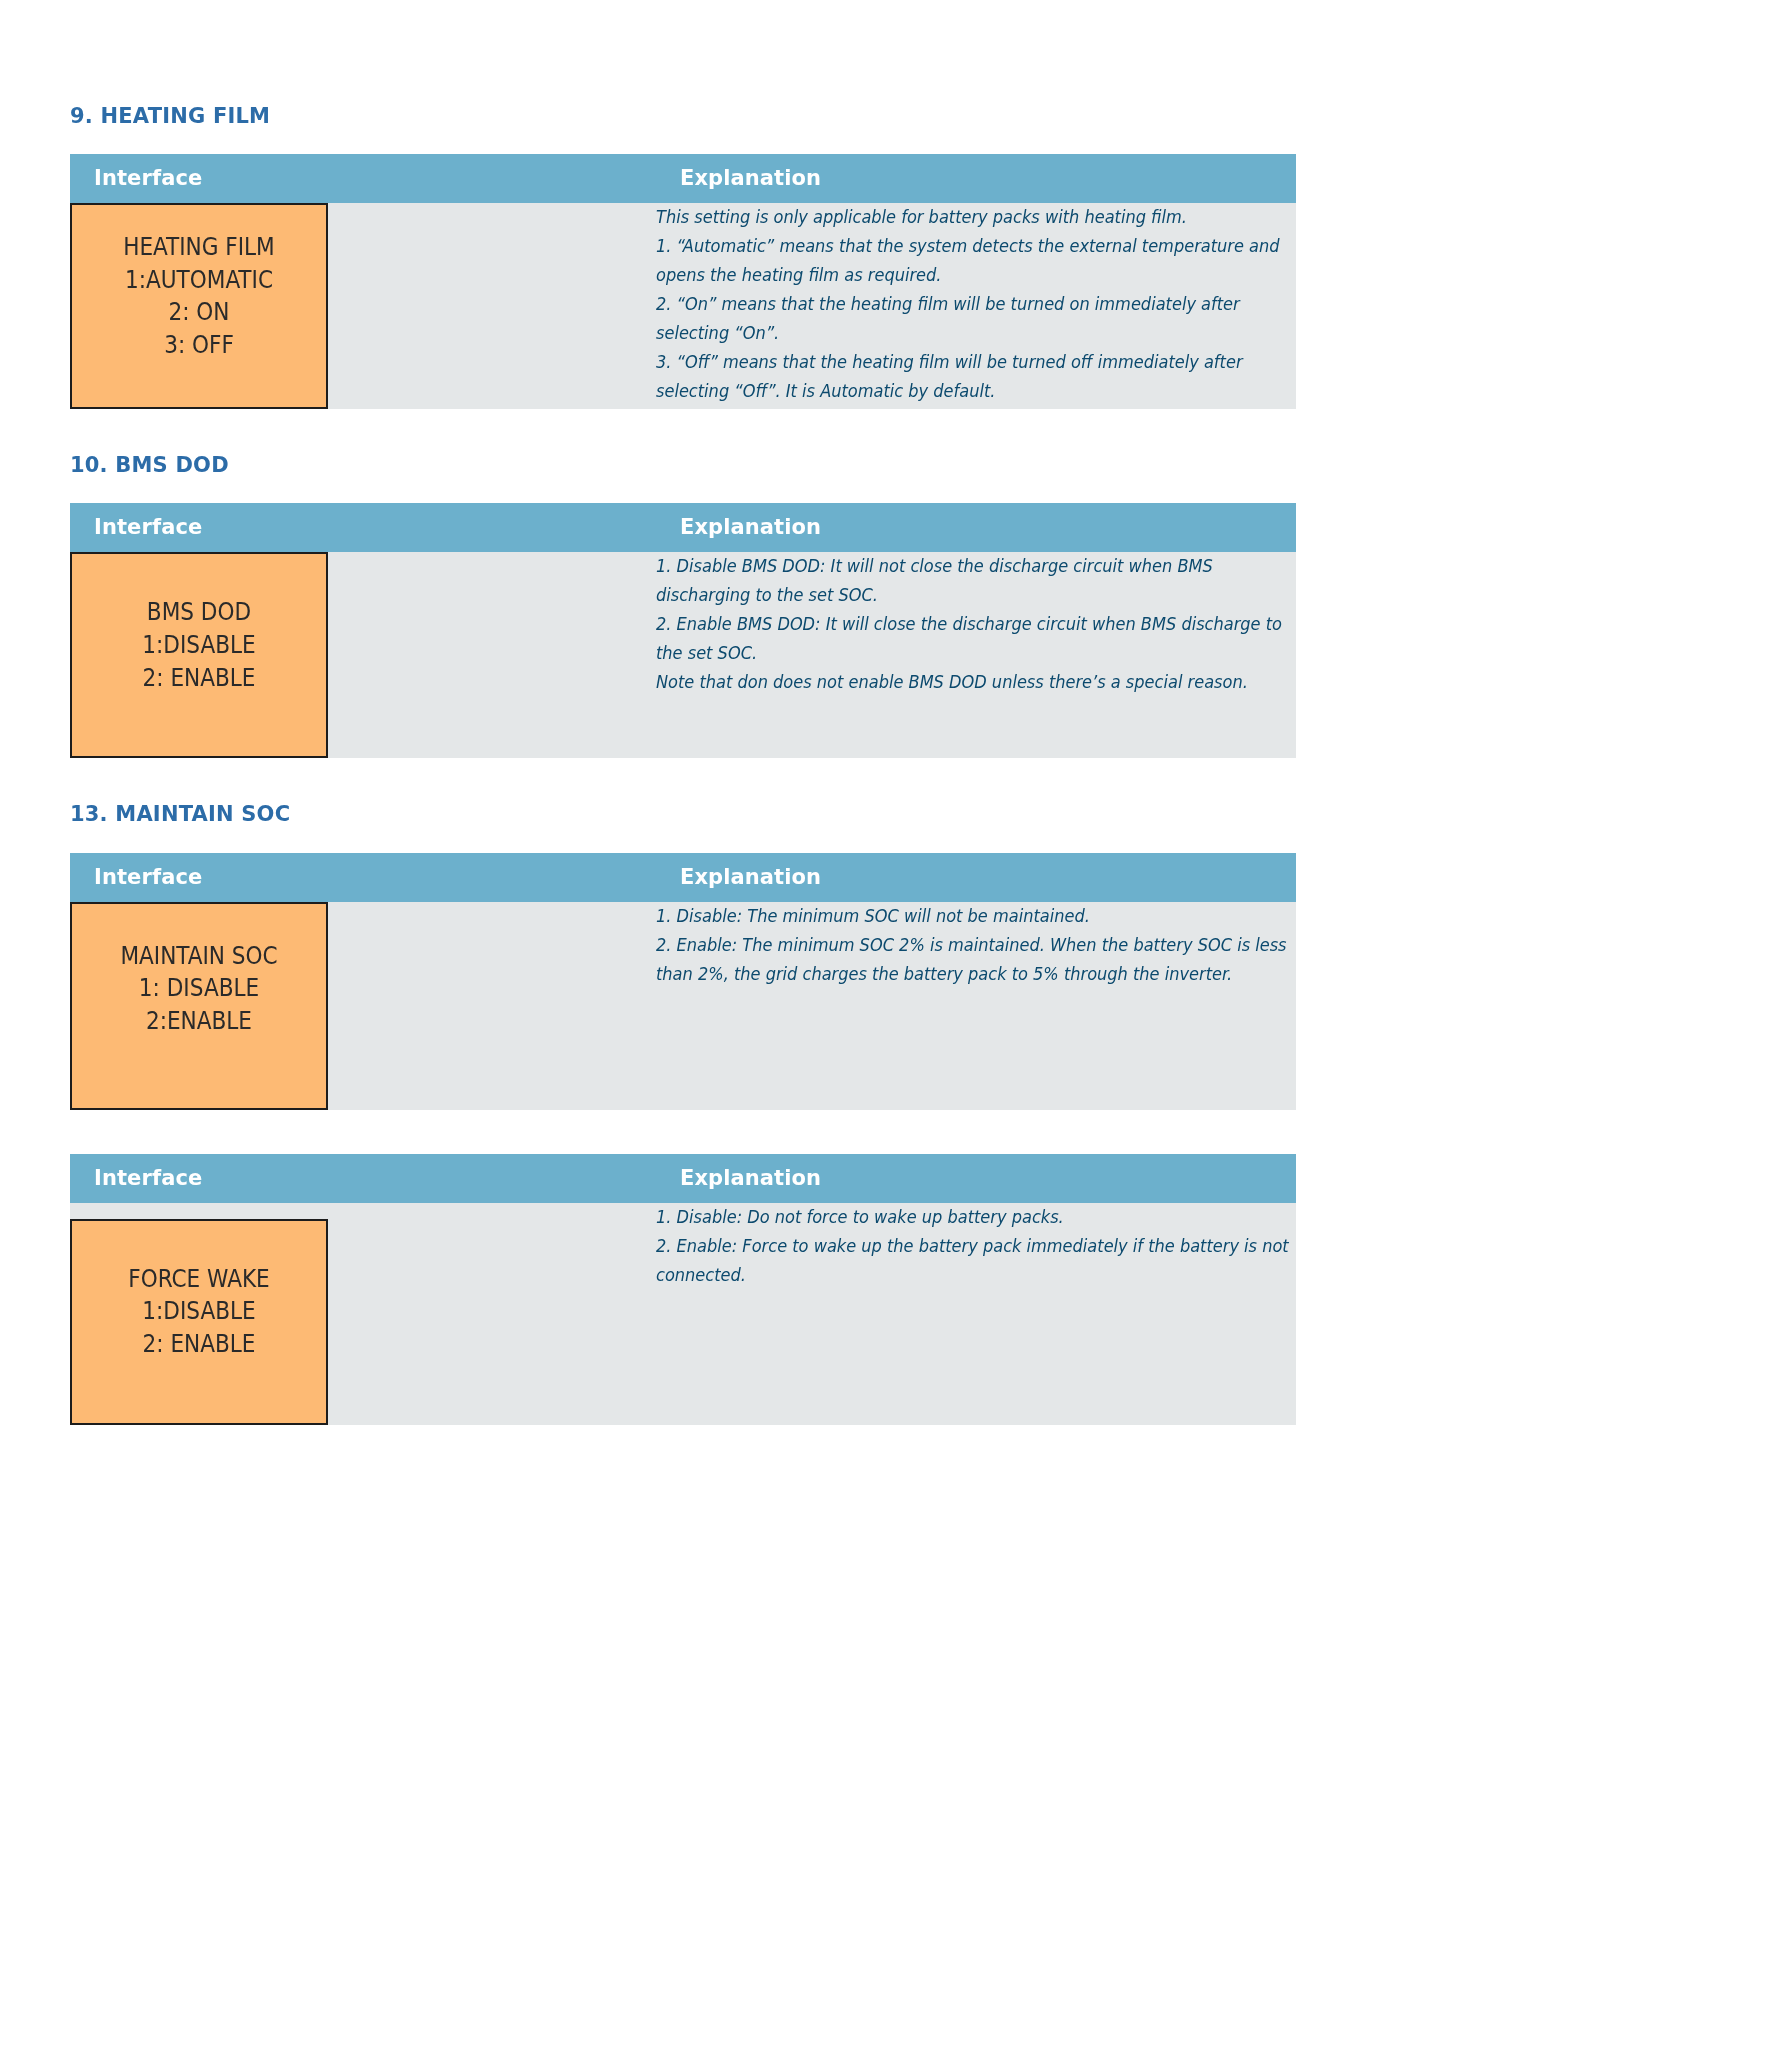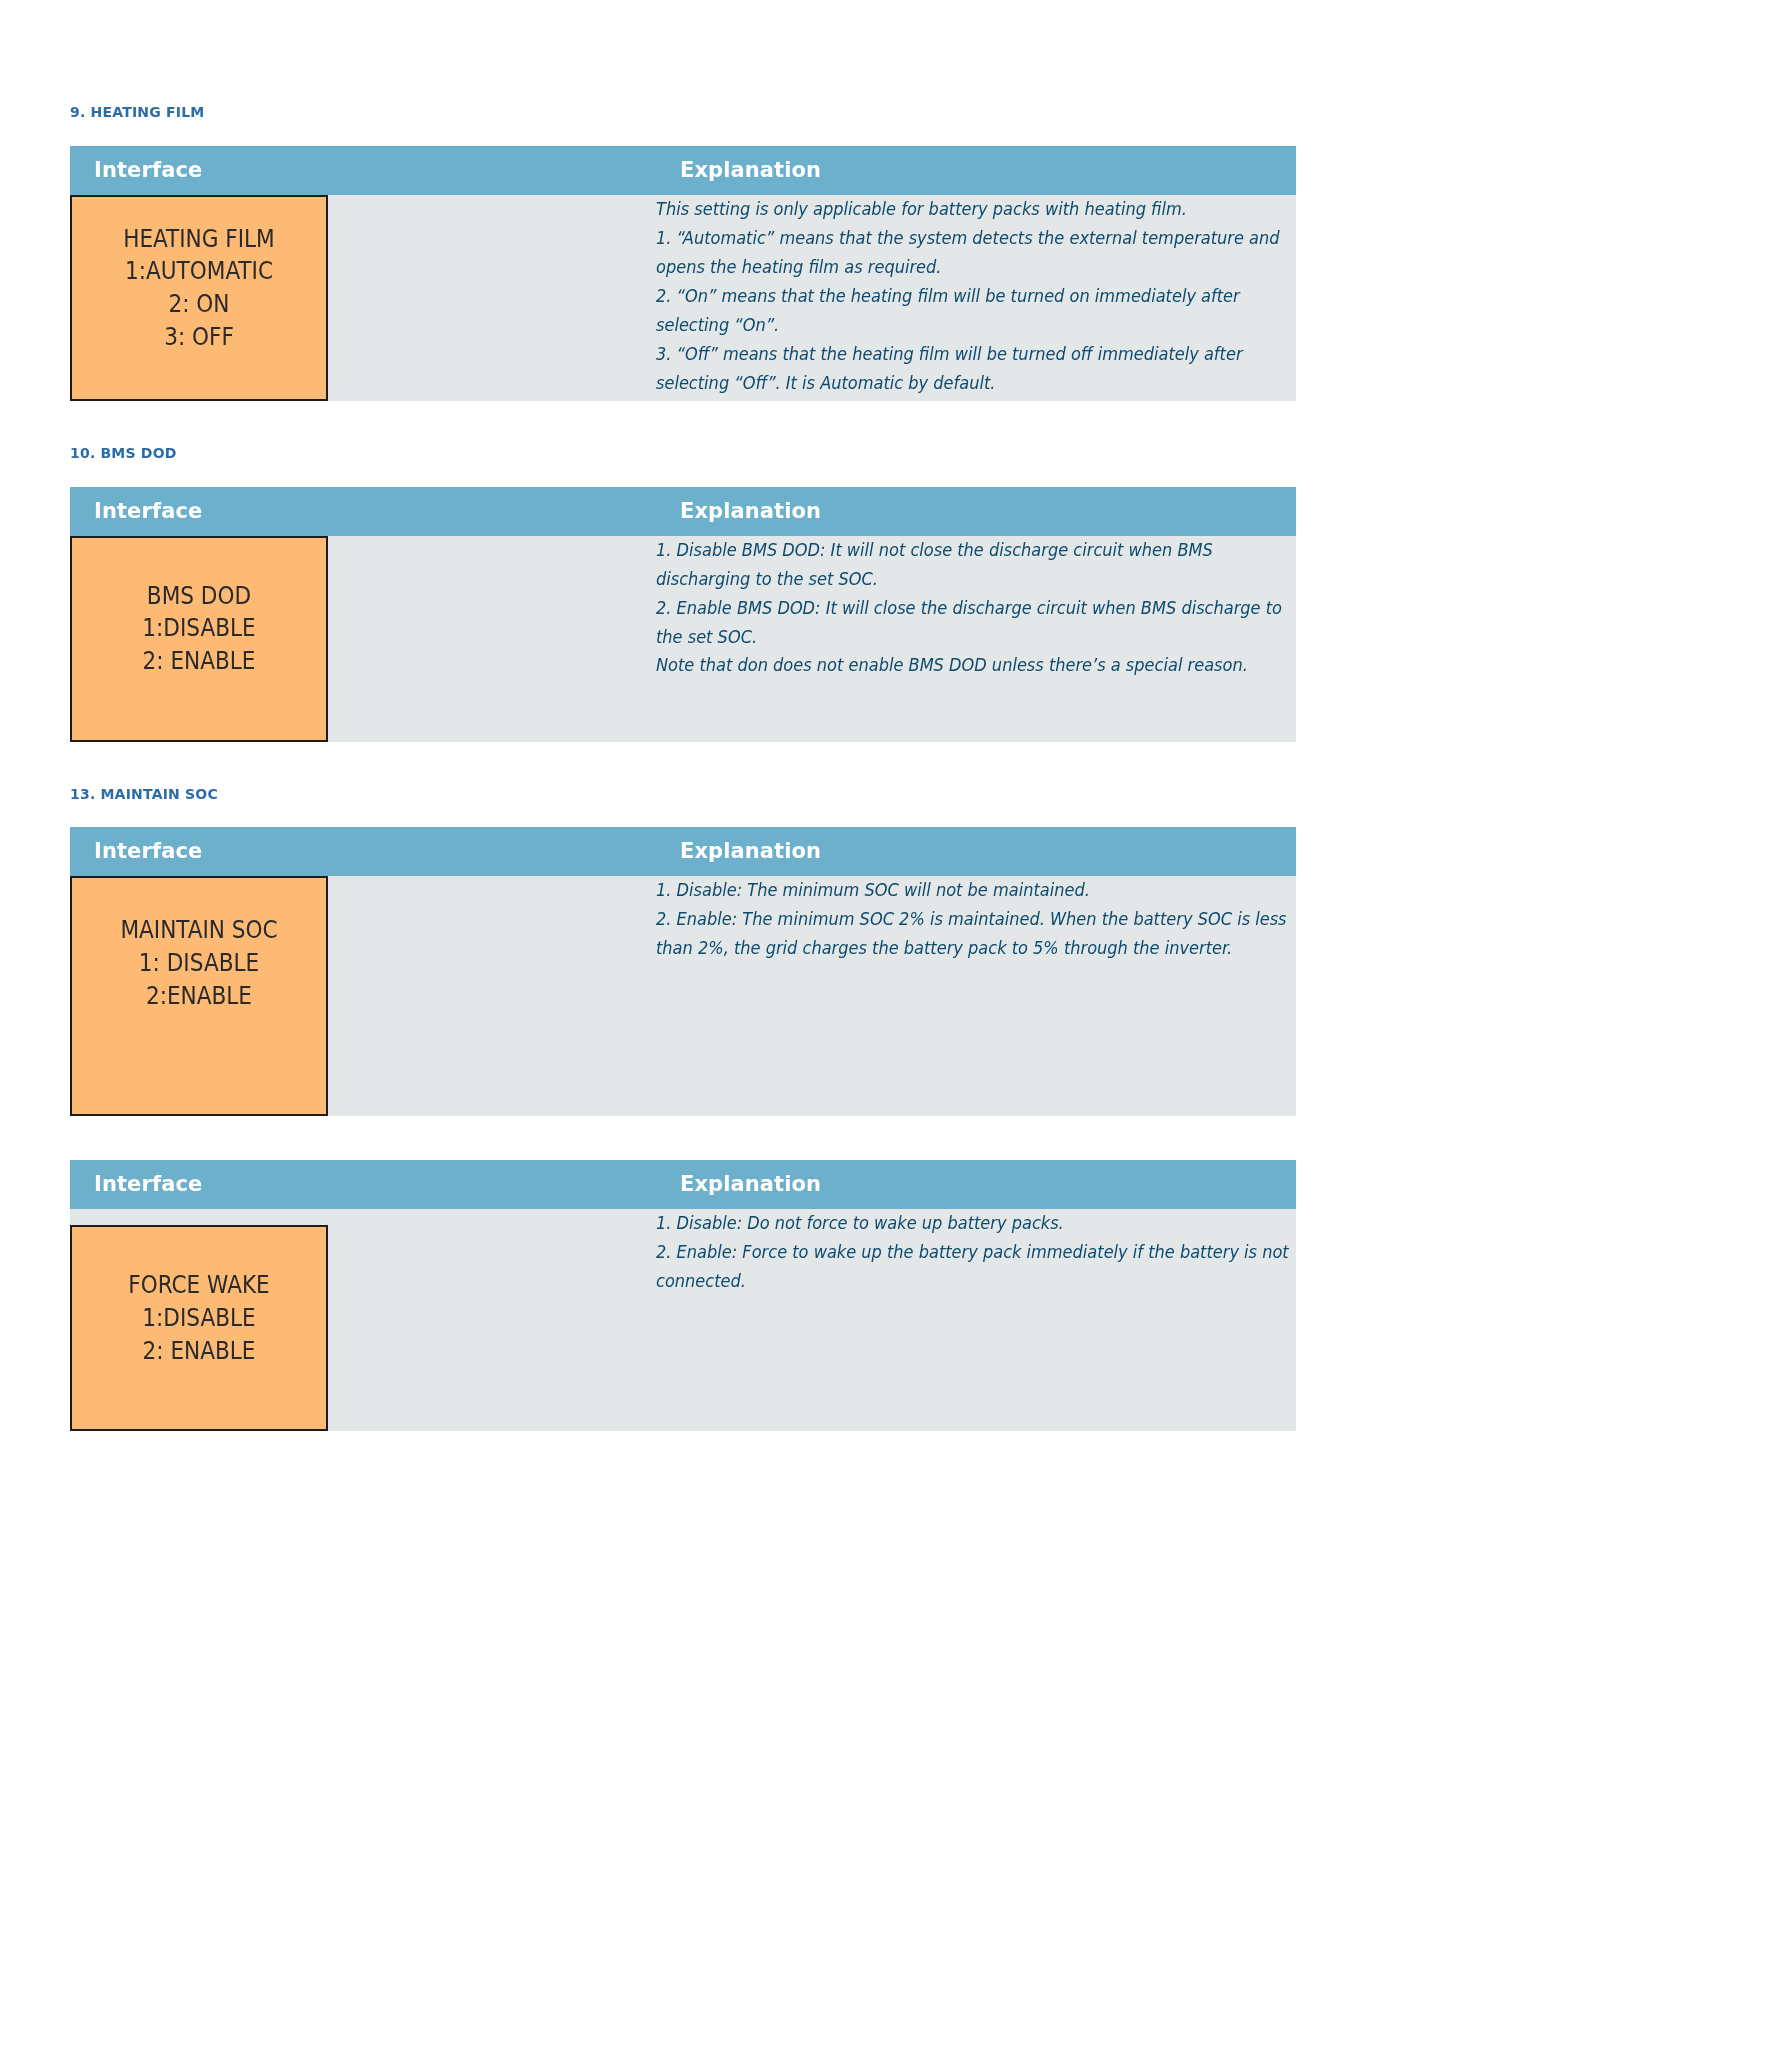--- a/index.html
+++ b/index.html
@@ -31,21 +31,21 @@
   }
 
   .section {
     margin-bottom: 0;
   }
 
   .section-heading {
     color: #2c6ca8;
     font-family: "DejaVu Sans", sans-serif;
     font-weight: bold;
-    font-size: 14px;
+    font-size: 21px;
     letter-spacing: 0.2px;
     line-height: 1.2;
     margin: 0 0 25px 0;
     padding: 0;
   }
 
   .spacer-between {
     height: 44px;
   }
 
@@ -98,21 +98,21 @@
     padding: 22px 0 22px 0;
   }
 
   .lcd-box .lcd-line {
     display: block;
     white-space: pre;
   }
 
   .lcd-box.h-heating  { height: 206px; padding-top: 26px; }
   .lcd-box.h-bmsdod   { height: 206px; padding-top: 42px; }
-  .lcd-box.h-maintain { height: 240px; padding-top: 36px; }
+  .lcd-box.h-maintain { height: 208px; padding-top: 36px; }
   .lcd-box.h-force    { height: 206px; padding-top: 42px; margin-top: 16px; }
 
   .explanation {
     font-family: "Liberation Sans Narrow", "DejaVu Sans Condensed", "Liberation Sans", sans-serif;
     font-size: 18px;
     color: #0c4a6e;
     line-height: 1.61;
     font-style: italic;
   }
   .explanation p {

